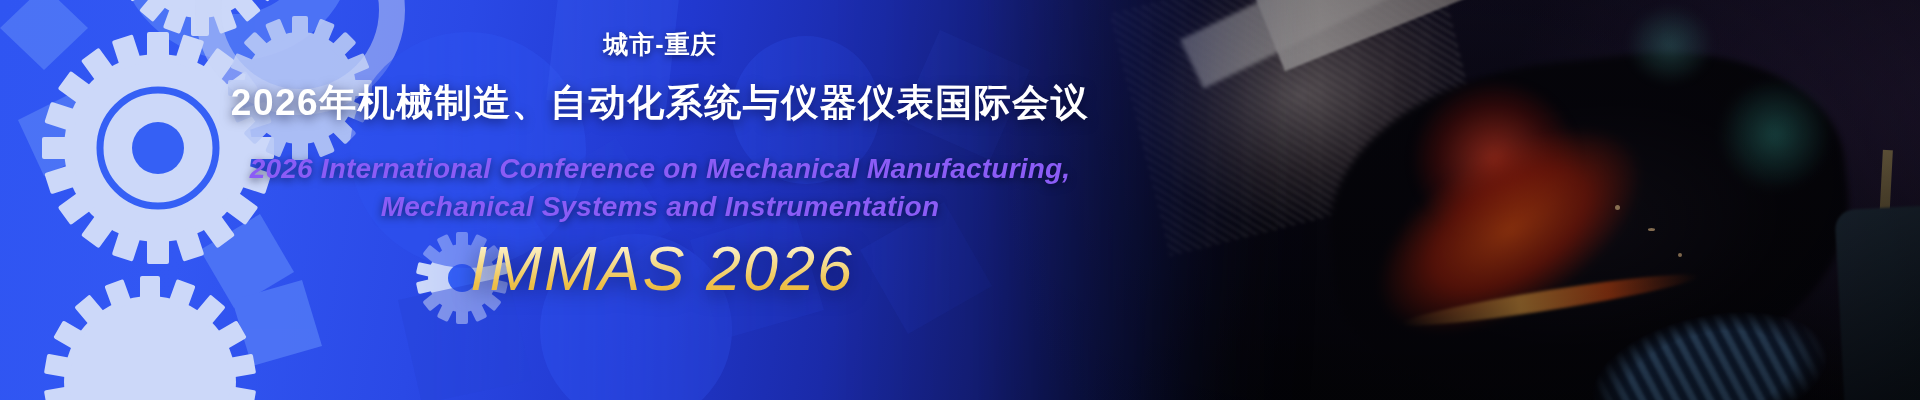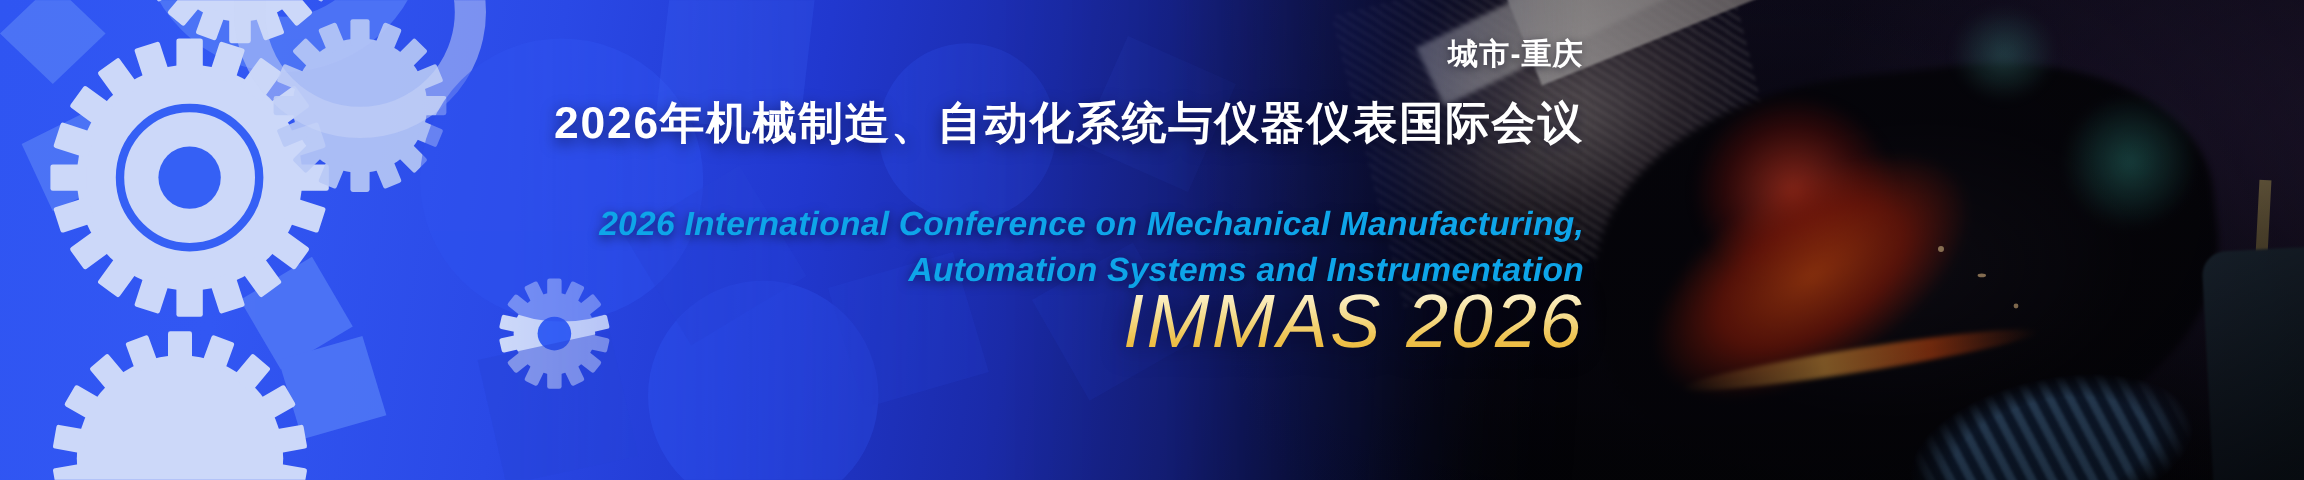--- a/index.html
+++ b/index.html
@@ -142,39 +142,39 @@
       rgba(5,6,16,0) 100%);
     -webkit-mask-image:linear-gradient(90deg,#000 0%,#000 62%,rgba(0,0,0,.92) 74%,rgba(0,0,0,.55) 86%,rgba(0,0,0,0) 100%);
             mask-image:linear-gradient(90deg,#000 0%,#000 62%,rgba(0,0,0,.92) 74%,rgba(0,0,0,.55) 86%,rgba(0,0,0,0) 100%);
   }
   .gears{position:absolute;left:0;top:0;width:1320px;height:400px;overflow:hidden;}
   .gears svg{position:absolute;display:block;}
 
   
   .content{
     position:absolute;left:0;top:0;width:1320px;height:400px;
-    text-align:right;
+    text-align:center;
     z-index:6;
   }
   .city{
     position:absolute;left:0;right:0;top:28px;
     font-size:25px;font-weight:700;color:#ffffff;
     letter-spacing:1px;
     text-shadow:0 2px 7px rgba(0,0,20,.55);
   }
   .cn-title{
     position:absolute;left:0;right:0;top:78px;
     font-size:37px;font-weight:700;color:#ffffff;
     letter-spacing:1.5px;
     white-space:nowrap;
     text-shadow:0 3px 12px rgba(0,0,30,.6);
   }
   .en-title{
-    position:absolute;left:0;right:0;top:168px;
-    font-size:28px;font-weight:600;font-style:italic;color:#0ea5e9;
+    position:absolute;left:0;right:0;top:150px;
+    font-size:28px;font-weight:600;font-style:italic;color:#8b5cf6;
     line-height:38px;letter-spacing:.2px;
     text-shadow:0 2px 9px rgba(0,0,25,.6);
   }
   .en-title div{white-space:nowrap;}
   .acronym{
     position:absolute;left:4px;right:0;top:232px;
     font-size:63px;font-weight:400;font-style:italic;
     letter-spacing:2px;
     background:linear-gradient(180deg,#fdf7e3 0%,#fbeec2 22%,#f4d882 48%,#eec04a 72%,#e9b02c 100%);
     -webkit-background-clip:text;background-clip:text;
@@ -395,20 +395,20 @@
   </div>
 
   <div class="content">
 
     <div class="city">城市-重庆</div>
 
     <div class="cn-title">2026年机械制造、自动化系统与仪器仪表国际会议</div>
 
     <div class="en-title">
       <div>2026 International Conference on Mechanical Manufacturing,</div>
-      <div>Automation Systems and Instrumentation</div>
+      <div>Mechanical Systems and Instrumentation</div>
     </div>
 
     <div class="acronym">IMMAS 2026</div>
 
   </div>
 
 </div>
 
 </body></html>

